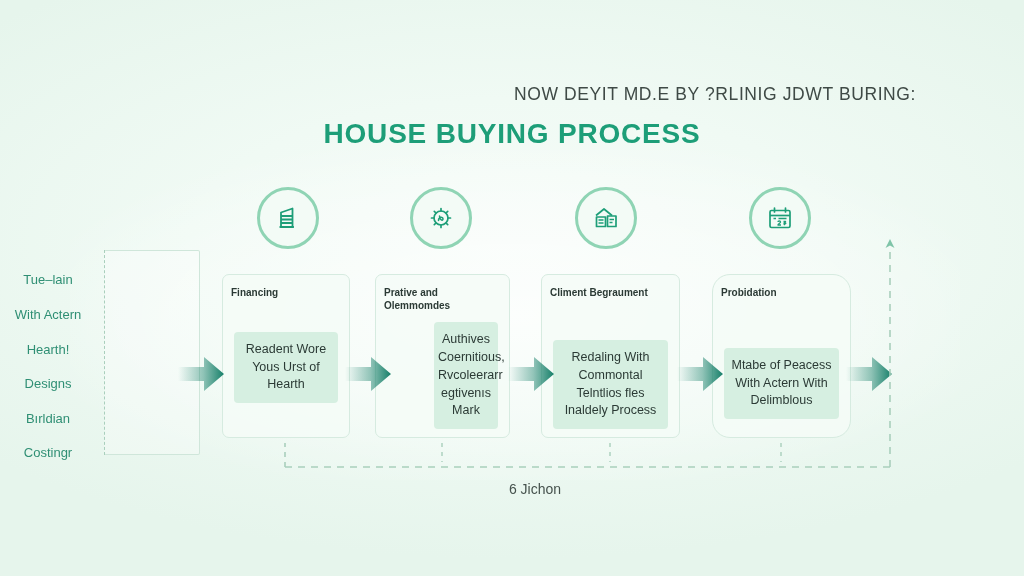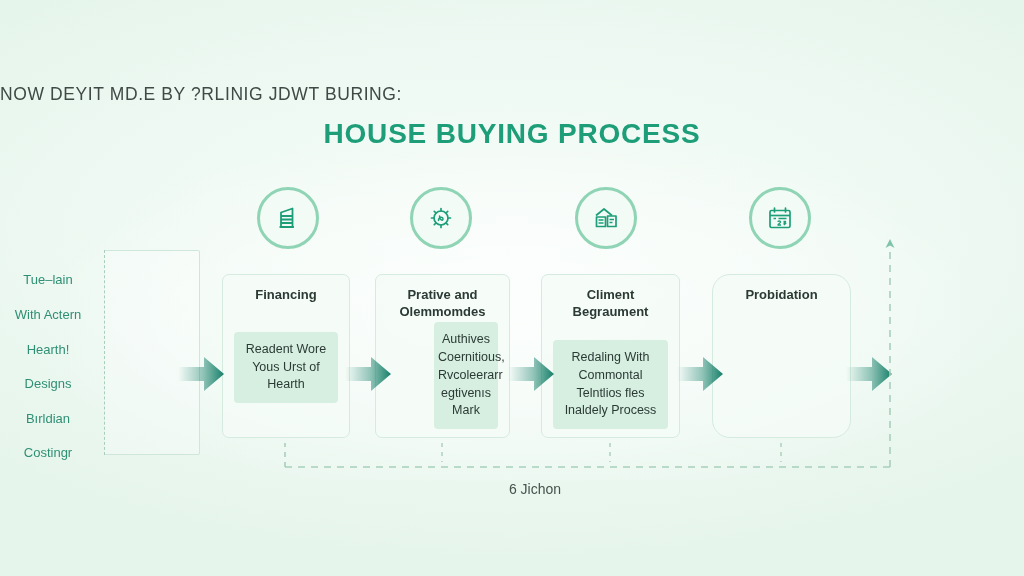--- a/index.html
+++ b/index.html
@@ -36,21 +36,21 @@
     background: radial-gradient(ellipse at 50% 50%, rgba(255,255,255,0.75) 0%, rgba(255,255,255,0.30) 55%, rgba(255,255,255,0) 80%);
     pointer-events: none;
   }
 
   
   #eyebrow {
     position: absolute;
     left: 0;
     top: 84px;
     width: 916px;
-    text-align: left;
+    text-align: right;
     font-size: 17.5px;
     letter-spacing: 0.6px;
     color: #3f4a46;
     font-weight: 400;
     white-space: nowrap;
   }
   #main-title {
     position: absolute;
     left: 0;
     top: 118px;
@@ -117,22 +117,21 @@
     box-sizing: border-box;
     background: rgba(244, 252, 247, 0.85);
     border: 1px solid #d6ebe0;
     border-radius: 7px;
   }
   .card-title {
     position: absolute;
     left: 8px;
     right: 8px;
     top: 12px;
-    text-align: center;
-    font-size: 13px;
+    font-size: 10px;
     font-weight: bold;
     color: #2b3a35;
     line-height: 1.28;
   }
   .card-body {
     position: absolute;
     left: 11px;
     right: 11px;
     bottom: 9px;
     background: #d6efe1;
@@ -254,20 +253,21 @@
     <div class="card-body">Authives Coernitious, Rvcoleerarr egtivenıs Mark</div>
   </div>
 
   <div class="card c3" style="left:541px; width:139px;">
     <div class="card-title">Climent Begraument</div>
     <div class="card-body">Redaling With Commontal Telntlios fles Inaldely Process</div>
   </div>
 
   <div class="card c4" style="left:712px; width:139px;border-radius:18px;">
     <div class="card-title">Probidation</div>
+    <div class="card-body">Mtabe of Peacess With Actern With Delimblous</div>
   </div>
 
   <svg class="arrow" style="left:178px; top:352px;" width="48" height="44" viewBox="0 0 48 44">
     <defs>
       <linearGradient id="ag0" x1="0" y1="0" x2="1" y2="0">
         <stop offset="0%" stop-color="#17806a" stop-opacity="0"></stop>
         <stop offset="55%" stop-color="#17806a" stop-opacity="0.45"></stop>
         <stop offset="100%" stop-color="#17806a" stop-opacity="1"></stop>
       </linearGradient>
     </defs>

